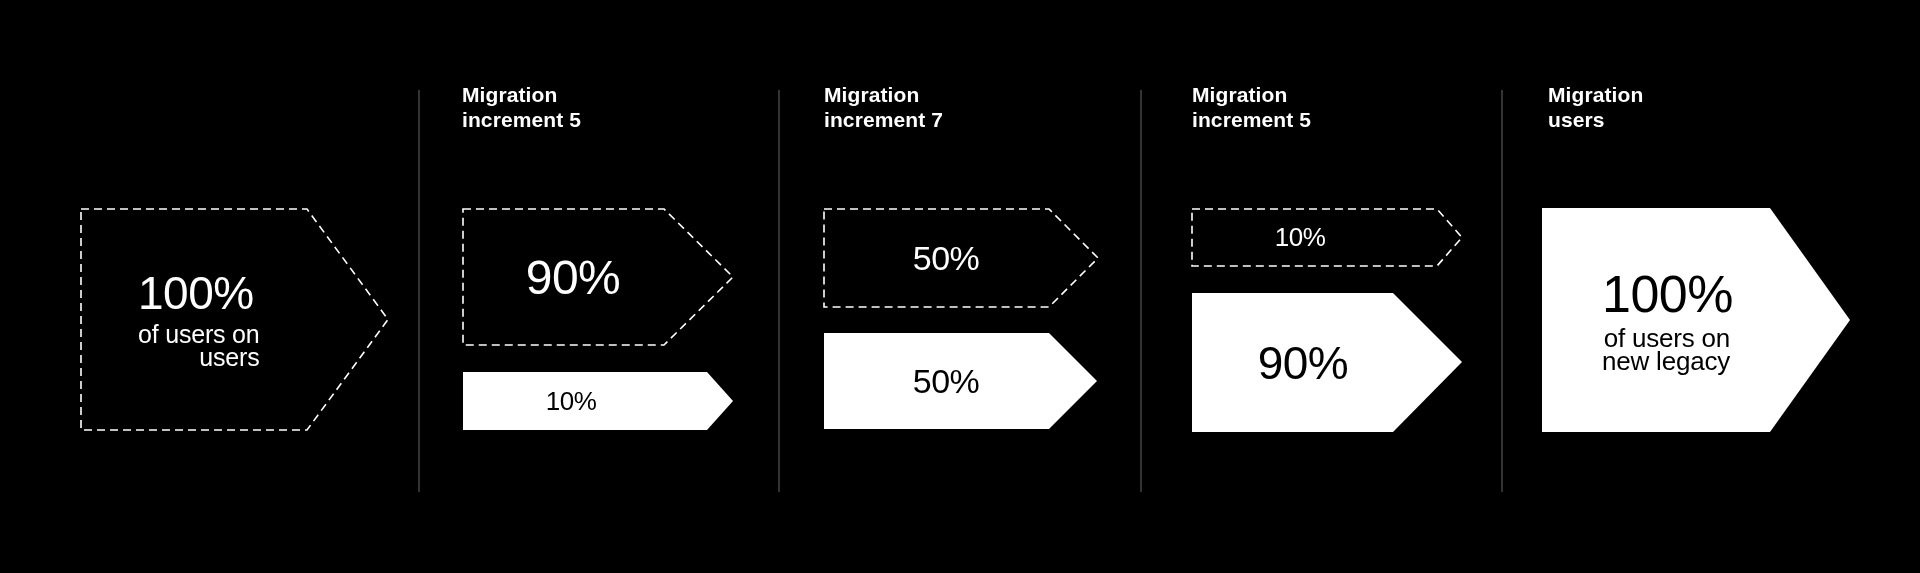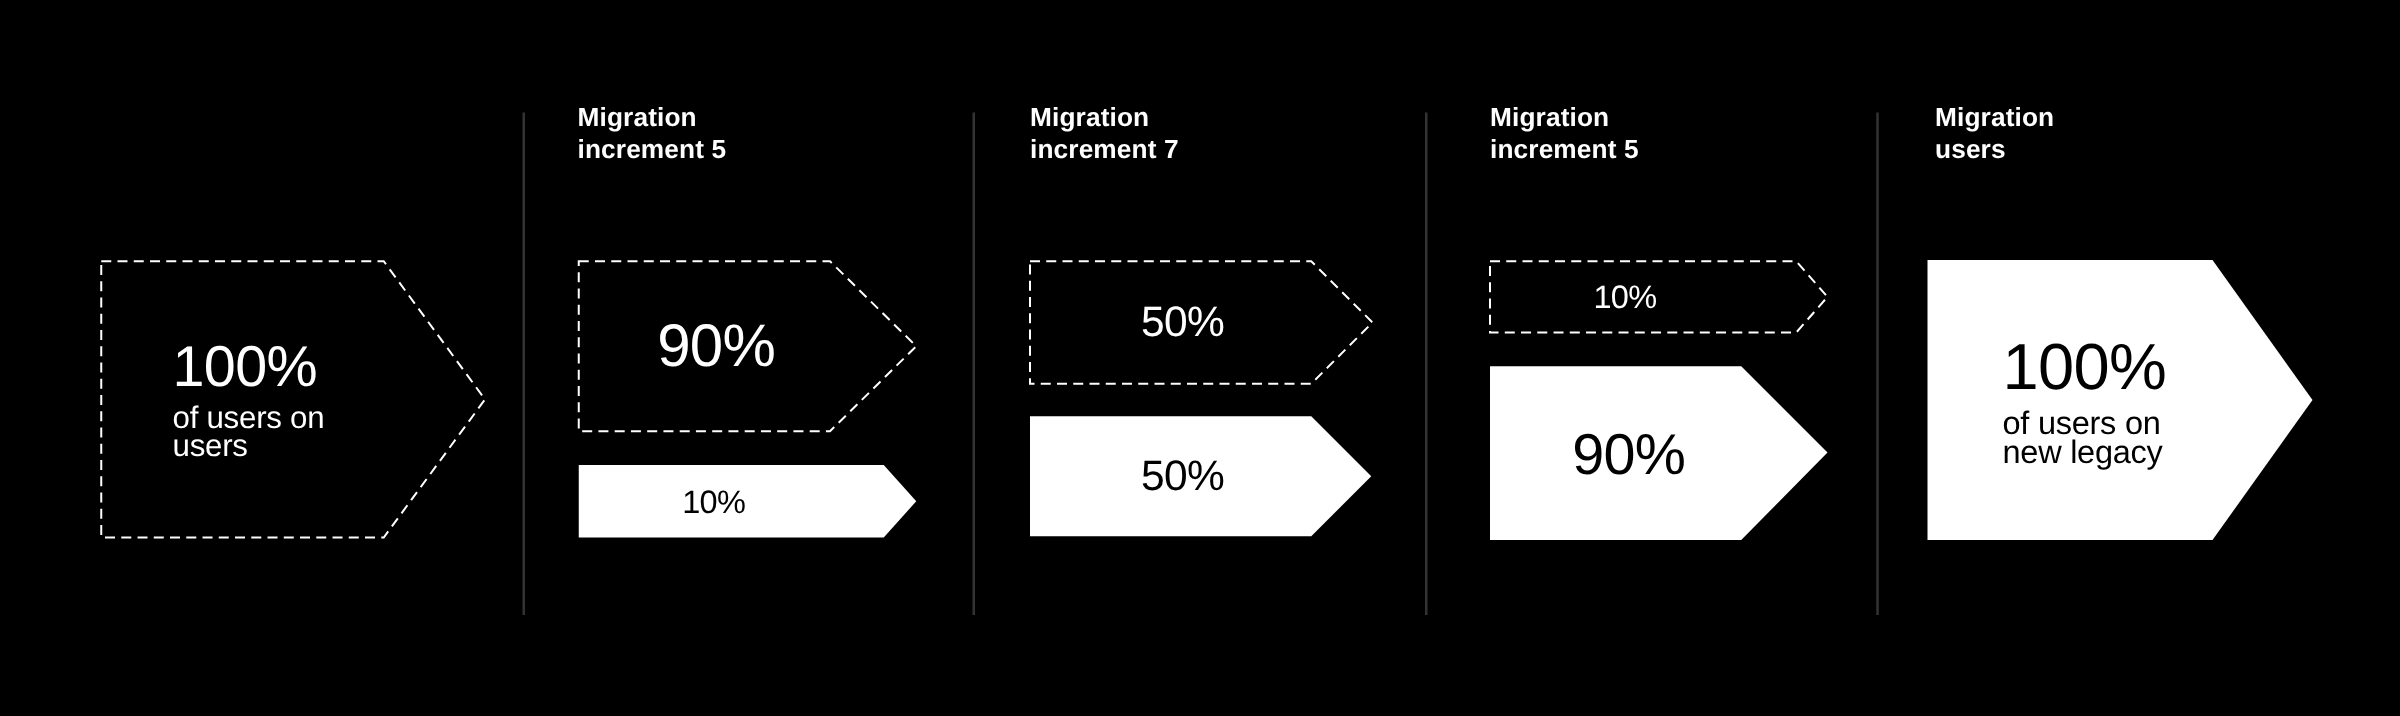--- a/index.html
+++ b/index.html
@@ -51,20 +51,21 @@
   .textblock .big {
     font-size: 46px;
     line-height: 1.0;
     letter-spacing: -0.5px;
     margin-bottom: 7px;
   }
   .textblock .sub {
     font-size: 25px;
     line-height: 23px;
     letter-spacing: -0.2px;
+    text-align: right;
   }
   .textblock.white { color: #fff; }
   .textblock.black { color: #000; }
   #done-text .big { font-size: 52px; }
   #done-text .sub { font-size: 26px; }
 </style>
 </head>
 <body>
 
 <div class="canvas">

